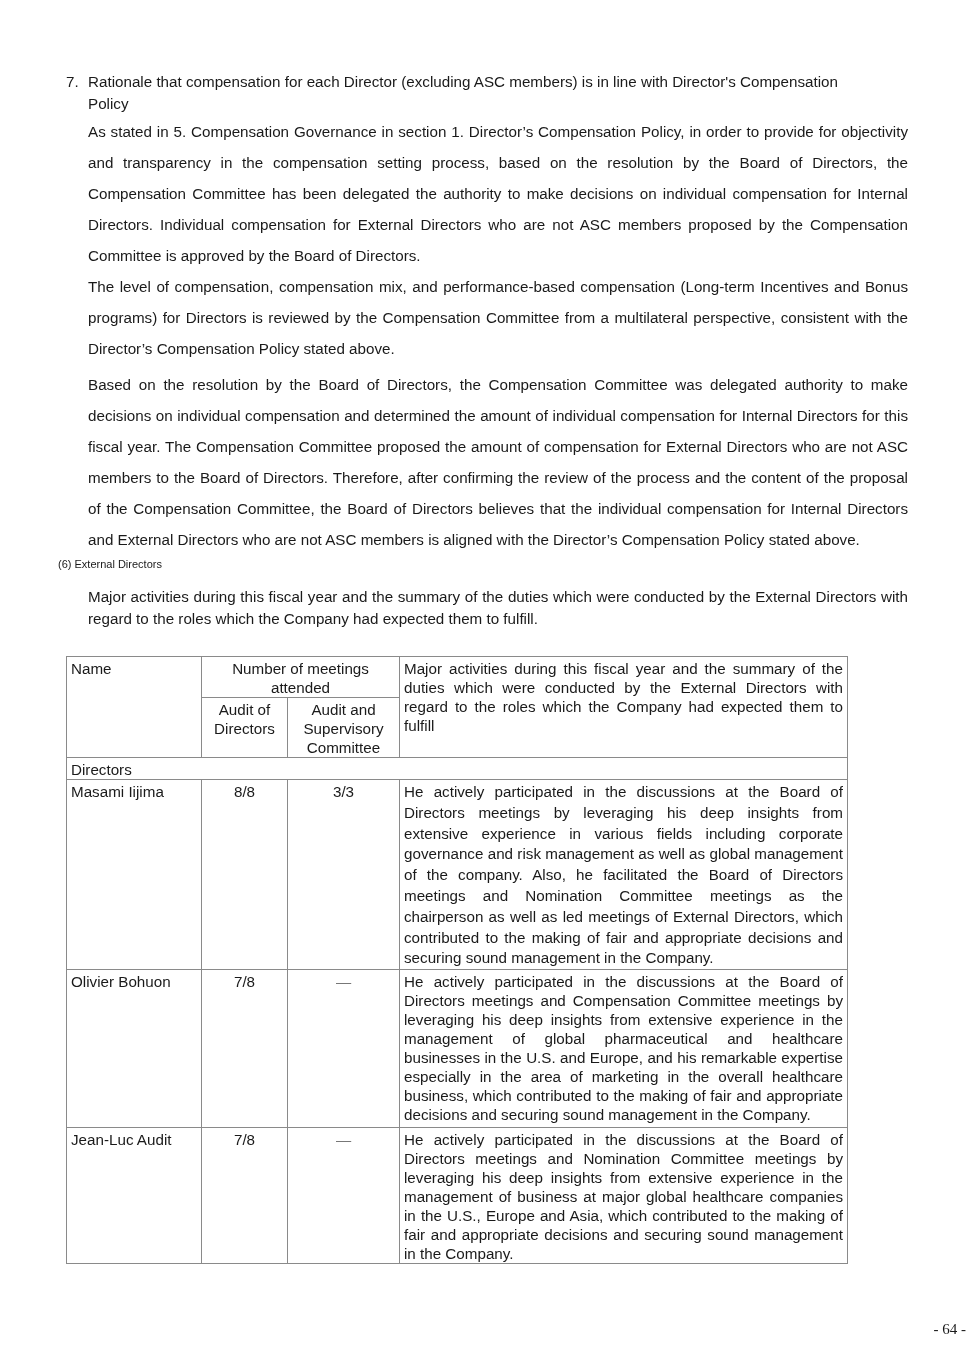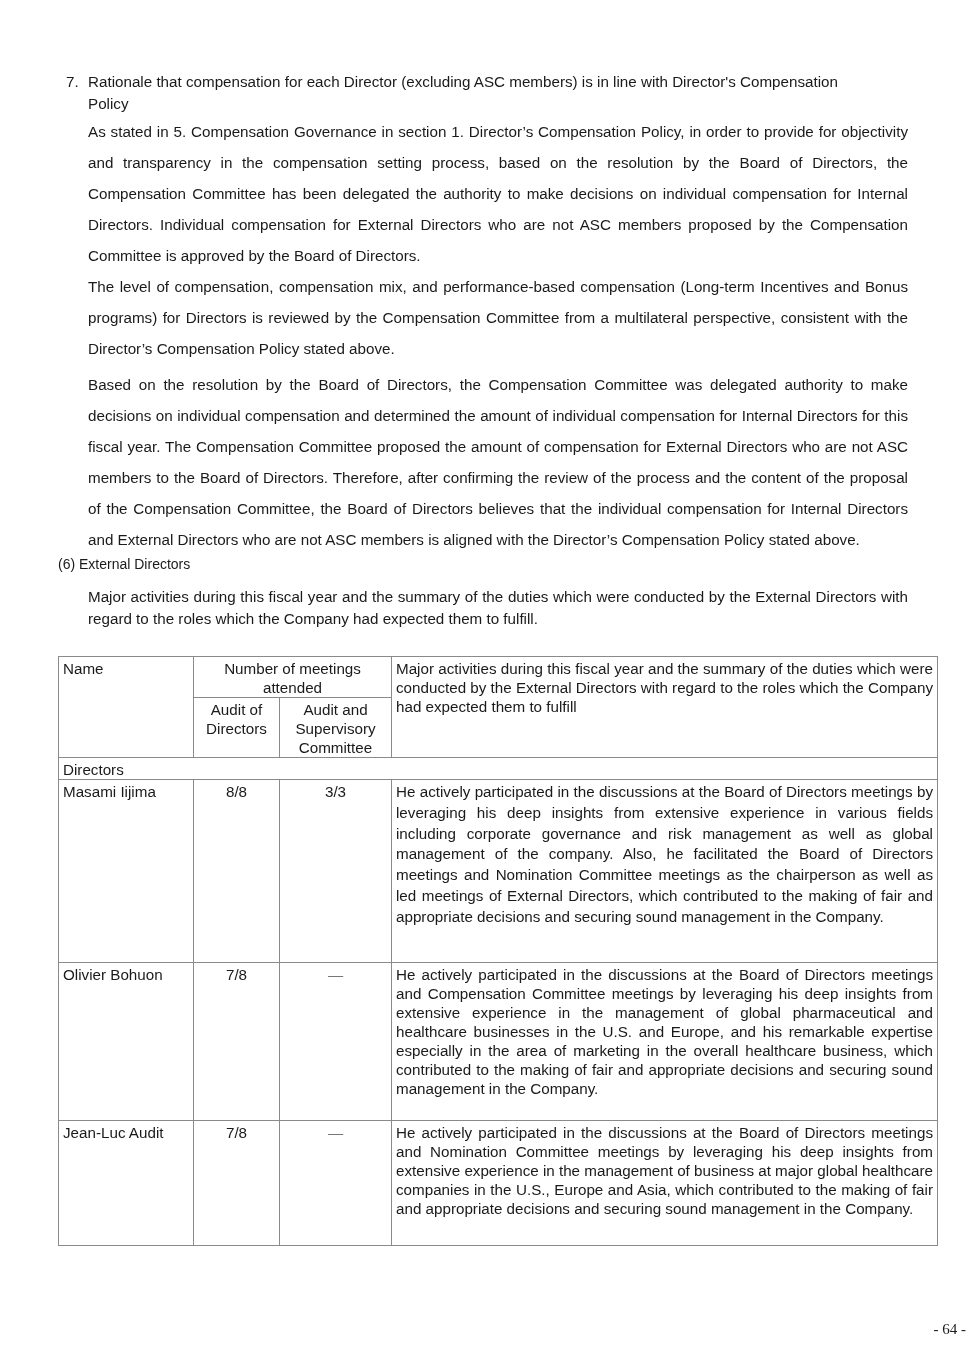--- a/index.html
+++ b/index.html
@@ -13,28 +13,28 @@
     }
     .heading7 {
       position: absolute; left: 66px; top: 71px; width: 842px;
       font-size: 15.2px; line-height: 22.4px; text-align: justify;
     }
     .heading7 .num { display: inline-block; width: 22px; }
     .heading7 .cont { display: block; padding-left: 22px; }
     .para-block p { margin: 0; }
     .section-title {
       position: absolute; left: 58px; top: 553px;
-      font-size: 14px; line-height: 22px;
+      font-size: 11px; line-height: 22px;
     }
     .intro {
       position: absolute; left: 88px; top: 586px; width: 820px;
       font-size: 15.2px; line-height: 22.4px; text-align: justify;
     }
     table.ext {
-      position: absolute; left: 58px; top: 656px; width: 880px;
+      position: absolute; left: 66px; top: 656px; width: 782px;
       border-collapse: collapse; font-size: 15.2px; line-height: 19px;
       table-layout: fixed;
     }
     table.ext td, table.ext th {
       border: 1px solid #8a8a8a; padding: 2px 4px 0 4px; vertical-align: top;
       font-weight: normal;
     }
     .c-name { width: 127px; text-align: left; }
     .c-board { width: 78px; text-align: center; }
     .c-asc { width: 104px; text-align: center; }

